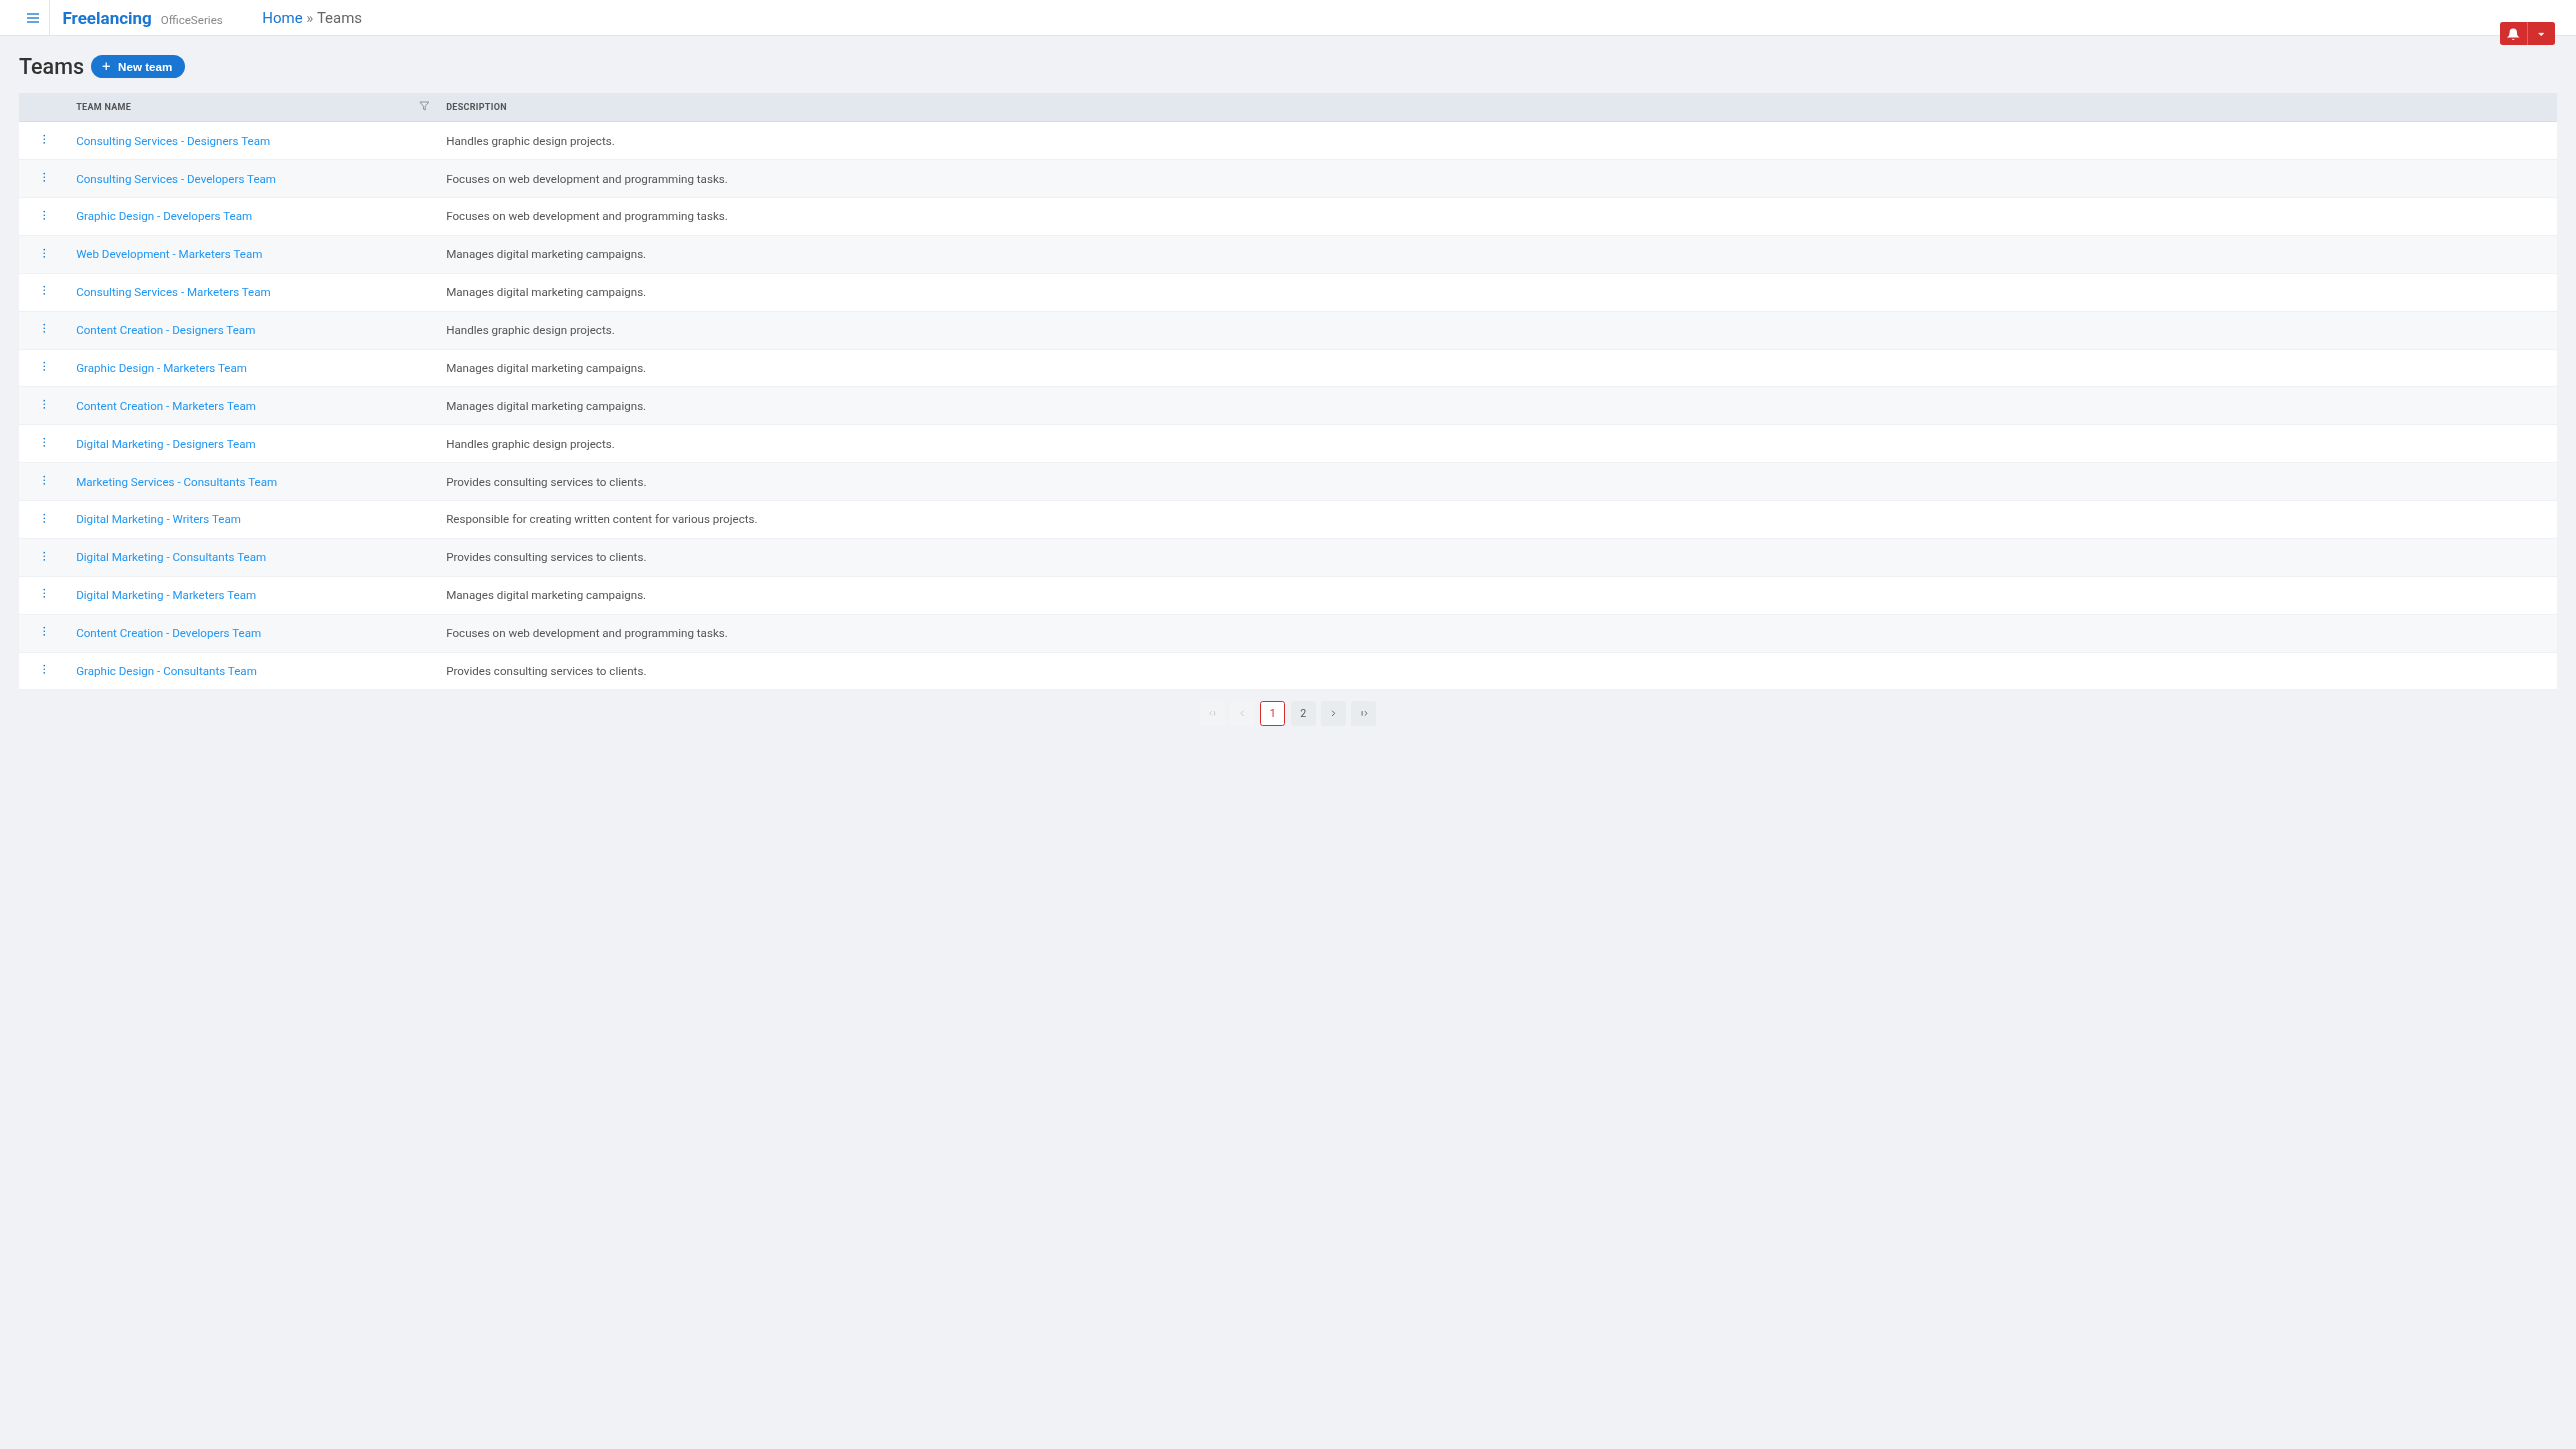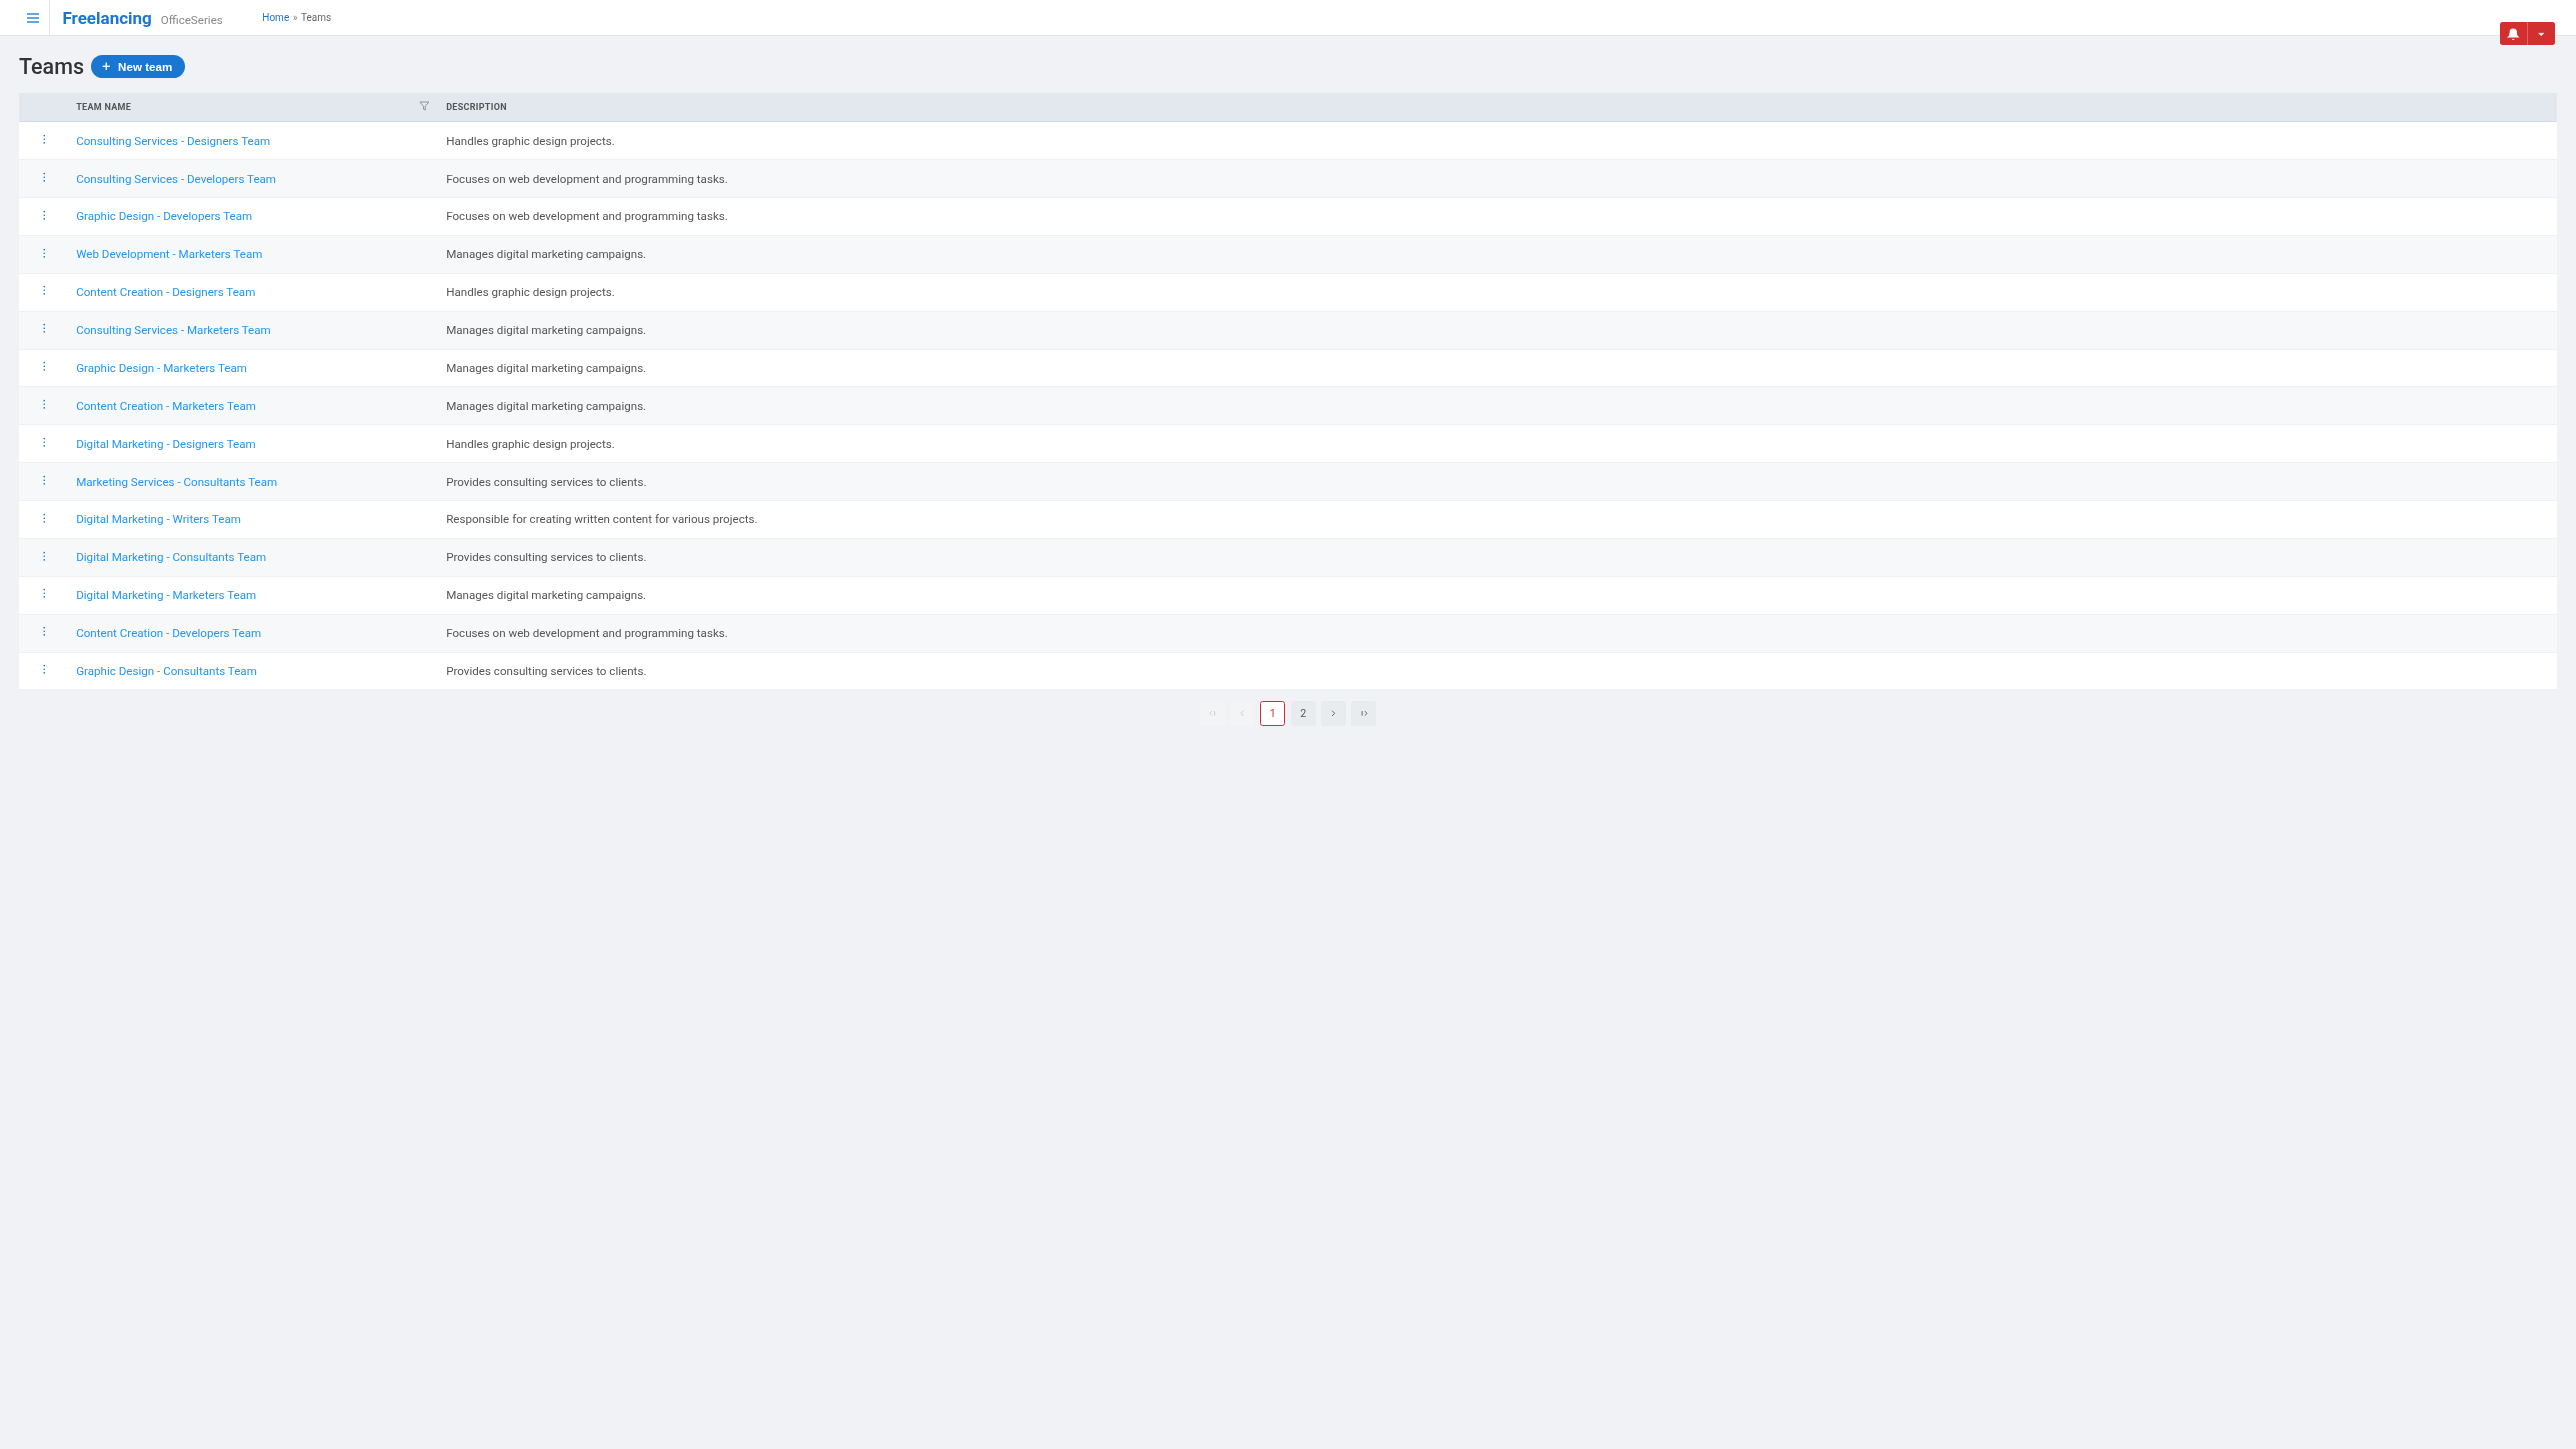--- a/index.html
+++ b/index.html
@@ -45,21 +45,21 @@
   margin-right: 9px;
 }
 .brand-sub {
   font-size: 11.6px;
   color: #888;
 }
 .breadcrumbs {
   display: flex;
   align-items: flex-start;
   padding-left: 27px;
-  font-size: 10px;
+  font-size: 15px;
 }
 .breadcrumbs a {
   color: #1976d2;
   text-decoration: none;
 }
 .breadcrumbs .sep { color: #888; margin: 0 3.6px; }
 .breadcrumbs .current { color: #666; }
 .header-right {
   display: flex;
   height: 100%;
@@ -301,36 +301,36 @@
   </tr>
         <tr>
     <td class="actions-cell">
       <svg viewBox="0 0 24 24" fill="#1976d2">
               <circle cx="12" cy="5" r="1.6"></circle>
               <circle cx="12" cy="12" r="1.6"></circle>
               <circle cx="12" cy="19" r="1.6"></circle>
             </svg>
     </td>
     <td class="name-cell">
+      <a href="#">Consulting Services - Marketers Team</a>
+    </td>
+    <td>Manages digital marketing campaigns.</td>
+  </tr>
+        <tr>
+    <td class="actions-cell">
+      <svg viewBox="0 0 24 24" fill="#1976d2">
+              <circle cx="12" cy="5" r="1.6"></circle>
+              <circle cx="12" cy="12" r="1.6"></circle>
+              <circle cx="12" cy="19" r="1.6"></circle>
+            </svg>
+    </td>
+    <td class="name-cell">
       <a href="#">Content Creation - Designers Team</a>
     </td>
     <td>Handles graphic design projects.</td>
-  </tr>
-        <tr>
-    <td class="actions-cell">
-      <svg viewBox="0 0 24 24" fill="#1976d2">
-              <circle cx="12" cy="5" r="1.6"></circle>
-              <circle cx="12" cy="12" r="1.6"></circle>
-              <circle cx="12" cy="19" r="1.6"></circle>
-            </svg>
-    </td>
-    <td class="name-cell">
-      <a href="#">Consulting Services - Marketers Team</a>
-    </td>
-    <td>Manages digital marketing campaigns.</td>
   </tr>
         <tr>
     <td class="actions-cell">
       <svg viewBox="0 0 24 24" fill="#1976d2">
               <circle cx="12" cy="5" r="1.6"></circle>
               <circle cx="12" cy="12" r="1.6"></circle>
               <circle cx="12" cy="19" r="1.6"></circle>
             </svg>
     </td>
     <td class="name-cell">

